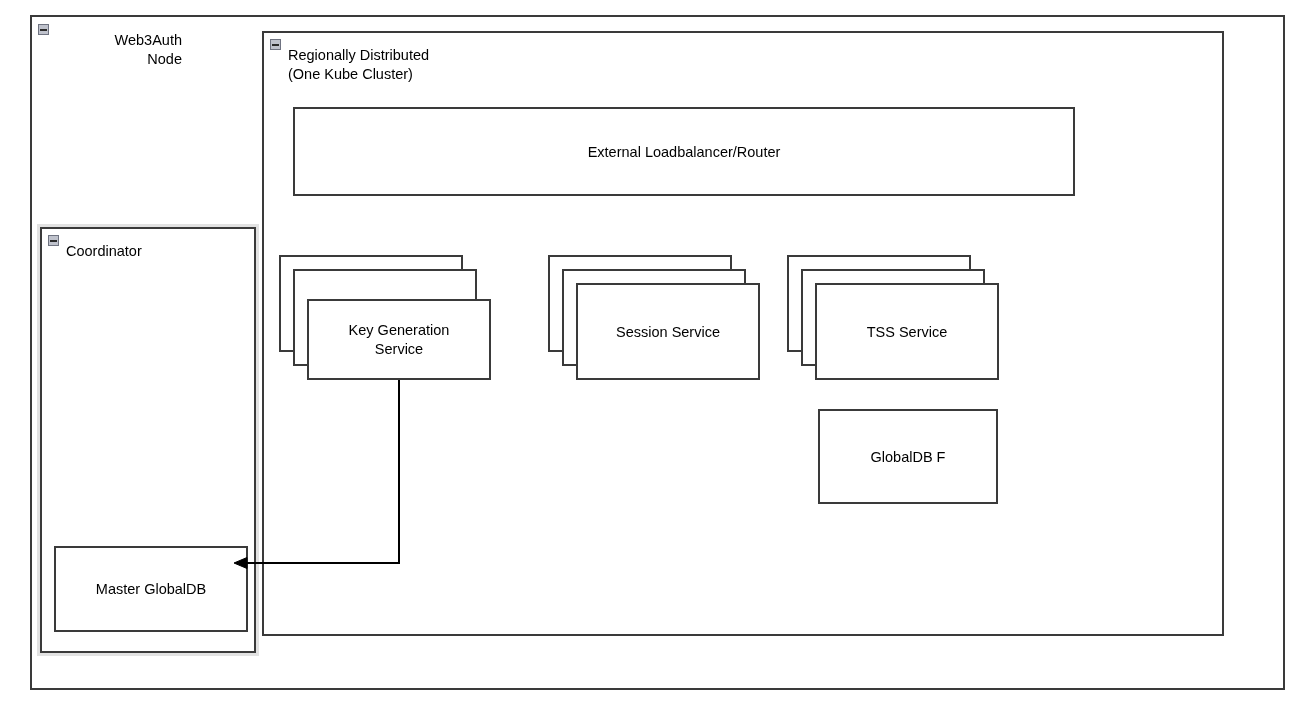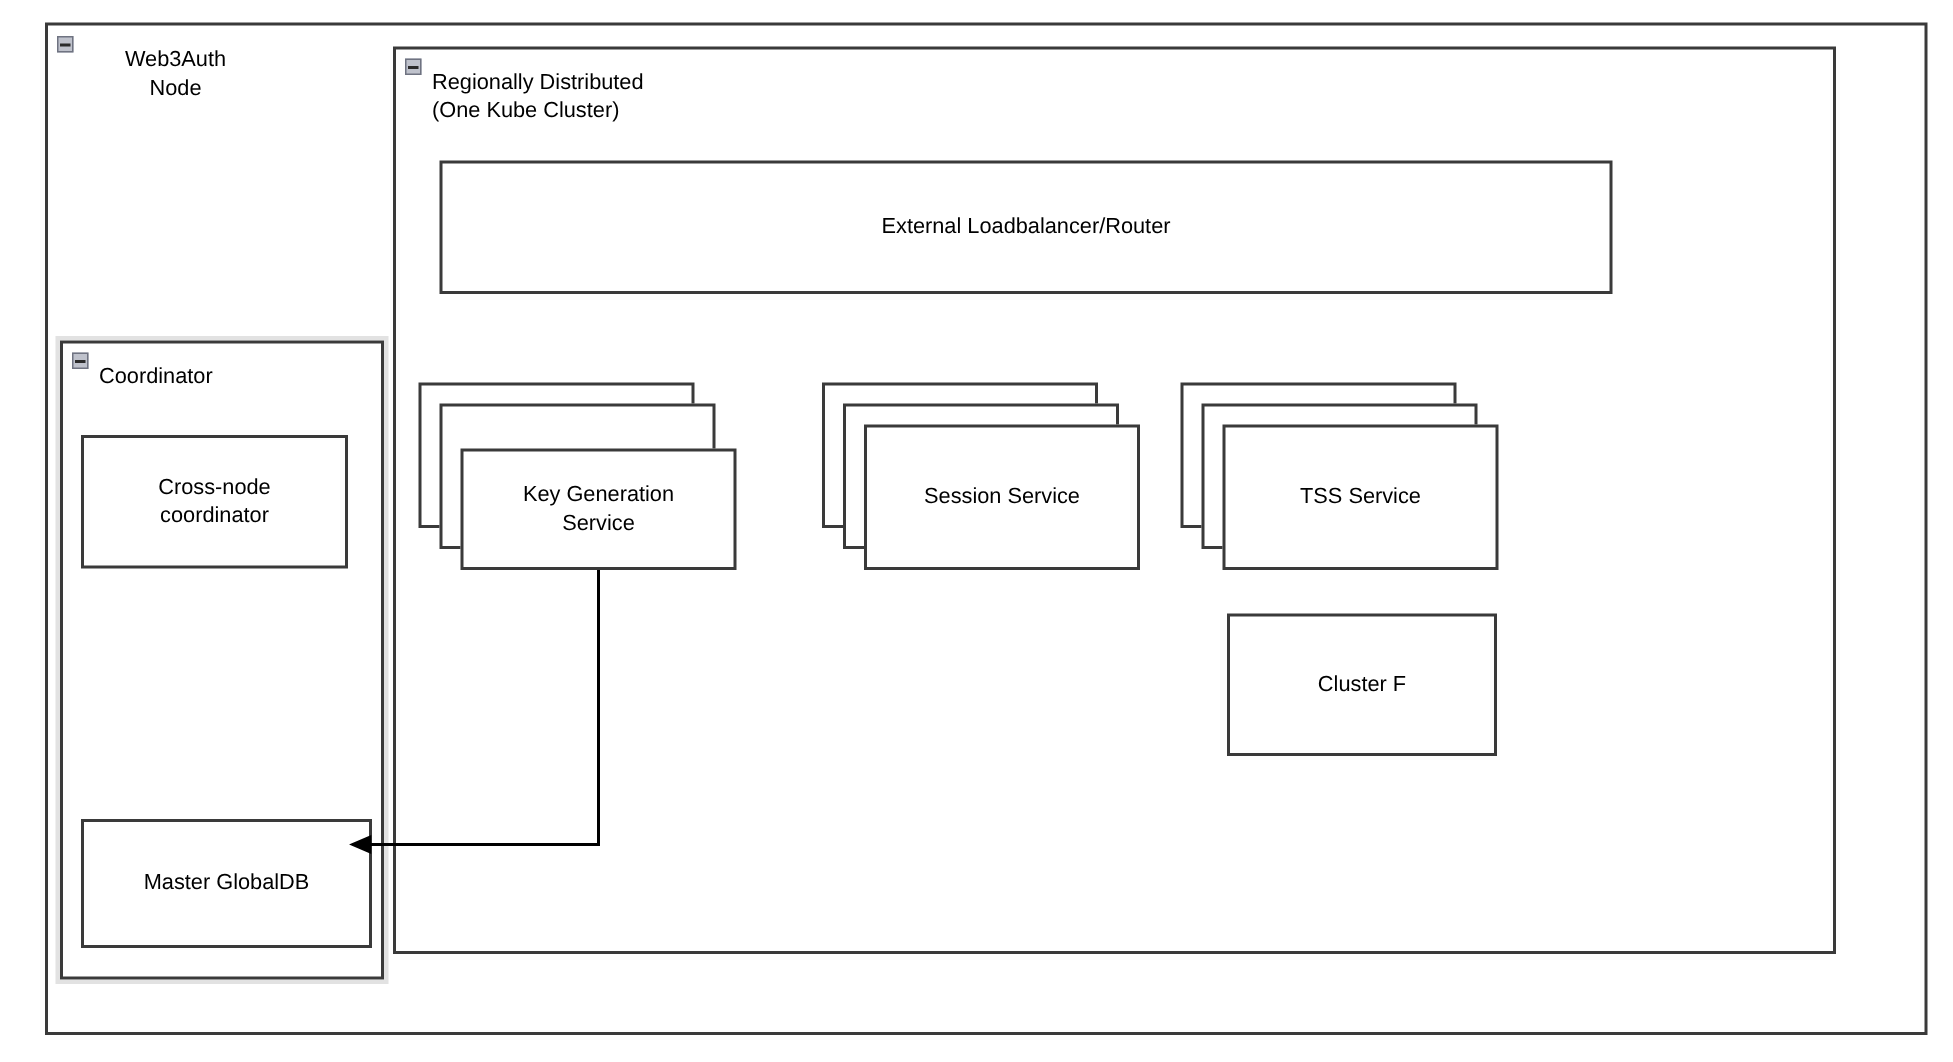--- a/index.html
+++ b/index.html
@@ -62,21 +62,21 @@
     height: 2px;
     background: #2b2b2b;
   }
 
   
   .container-title {
     position: absolute;
     font-size: 14.5px;
     color: #000000;
     line-height: 19px;
-    text-align: center;
+    text-align: right;
     white-space: pre-line;
   }
 
   
   .box-label {
     position: absolute;
     left: 0;
     right: 0;
     top: 50%;
     transform: translateY(-50%);
@@ -150,33 +150,29 @@
   <div class="stack" style="left:787px; top:255px; width:212px; height:125px;">
     <div class="layer" style="left:0px;  top:0px;  width:184px; height:97px;"></div>
     <div class="layer" style="left:14px; top:14px; width:184px; height:97px;"></div>
     <div class="layer" style="left:28px; top:28px; width:184px; height:97px;">
       <div class="box-label">TSS Service</div>
     </div>
   </div>
 
 
   <div class="box" style="left:818px; top:409px; width:180px; height:95px;">
-    <div class="box-label">Cluster F</div>
+    <div class="box-label">GlobalDB F</div>
   </div>
 
   <div class="halo" style="left:37px; top:224px; width:222px; height:432px;"></div>
   <div class="box container-box" style="left:40px; top:227px; width:216px; height:426px;">
   </div>
   <div class="collapse-icon" style="left:48px; top:235px;"></div>
   <div class="container-title" style="left:66px; top:242px; width:120px; text-align:left;">Coordinator</div>
 
-  <div class="box" style="left:54px; top:290px; width:178px; height:89px;">
-    <div class="box-label">Cross-node
-coordinator</div>
-  </div>
 
 
   <div class="box" style="left:54px; top:546px; width:194px; height:86px;">
     <div class="box-label">Master GlobalDB</div>
   </div>
 
   <svg class="connector" width="1302" height="708">
     <polyline points="399,380 399,563 240,563" fill="none" stroke="#000000" stroke-width="2"></polyline>
     <polygon points="234,563 247,557.5 247,568.5" fill="#000000" stroke="#000000" stroke-width="1"></polygon>
   </svg>

